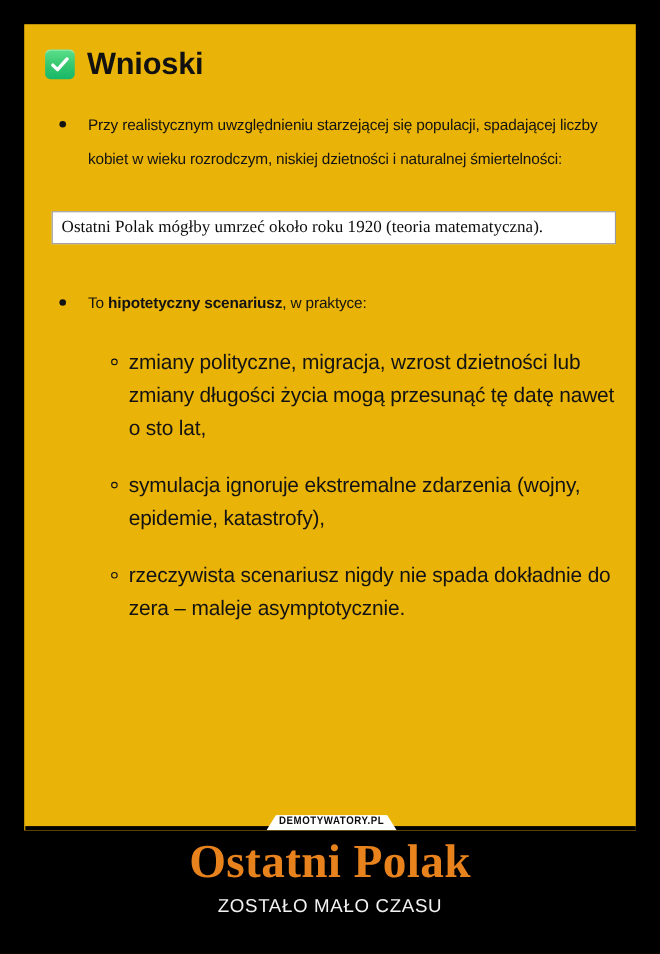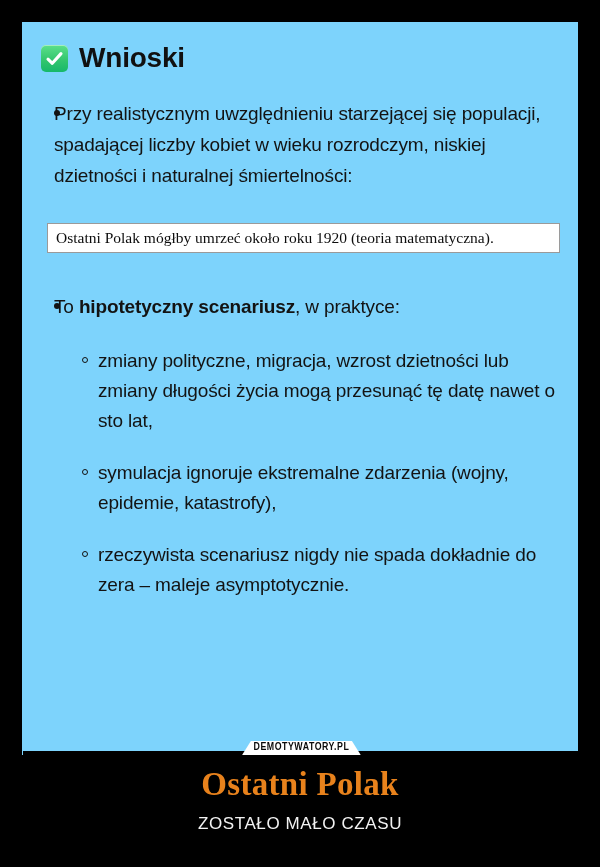--- a/index.html
+++ b/index.html
@@ -22,21 +22,21 @@
     background: #000000;
   }
 
   
   .card {
     position: absolute;
     left: 22px;
     top: 22px;
     width: 556px;
     height: 733px;
-    background: #7dd3fc;
+    background: #eab308;
     overflow: hidden;
   }
 
   .card-inner {
     position: relative;
     width: 100%;
     height: 100%;
     padding: 0;
     box-sizing: border-box;
   }
@@ -72,24 +72,24 @@
 
   
   .body-list {
     margin: 0;
     padding: 0;
     list-style: none;
   }
 
   .bullet-item {
     position: relative;
-    padding-left: 32px;
+    padding-left: 58px;
     padding-right: 18px;
     margin-top: 26px;
-    font-size: 19px;
+    font-size: 14px;
     line-height: 31px;
     color: #131313;
     letter-spacing: -0.15px;
   }
   .bullet-item > .marker-disc {
     position: absolute;
     left: 32px;
     top: 12px;
     width: 6px;
     height: 6px;
@@ -123,20 +123,21 @@
   }
   .sub-item {
     position: relative;
     padding-left: 76px;
     padding-right: 14px;
     margin-top: 22px;
     font-size: 19px;
     line-height: 30px;
     color: #131313;
     letter-spacing: -0.15px;
+    margin-left: 19px;
   }
   .sub-item > .marker-circle {
     position: absolute;
     left: 60px;
     top: 11px;
     width: 6px;
     height: 6px;
     border: 1.4px solid #131313;
     border-radius: 50%;
     box-sizing: border-box;
@@ -185,21 +186,21 @@
   .bottom-area {
     position: absolute;
     left: 0;
     top: 763px;
     width: 600px;
     text-align: center;
   }
   .bottom-title {
     font-family: "Liberation Serif", serif;
     font-weight: bold;
-    font-size: 33px;
+    font-size: 43px;
     color: #e8821c;
     line-height: 42px;
     letter-spacing: 0.3px;
   }
   .bottom-subtitle {
     margin-top: 8px;
     font-family: "Liberation Sans", sans-serif;
     font-size: 17px;
     color: #f2f2f2;
     letter-spacing: 0.6px;

